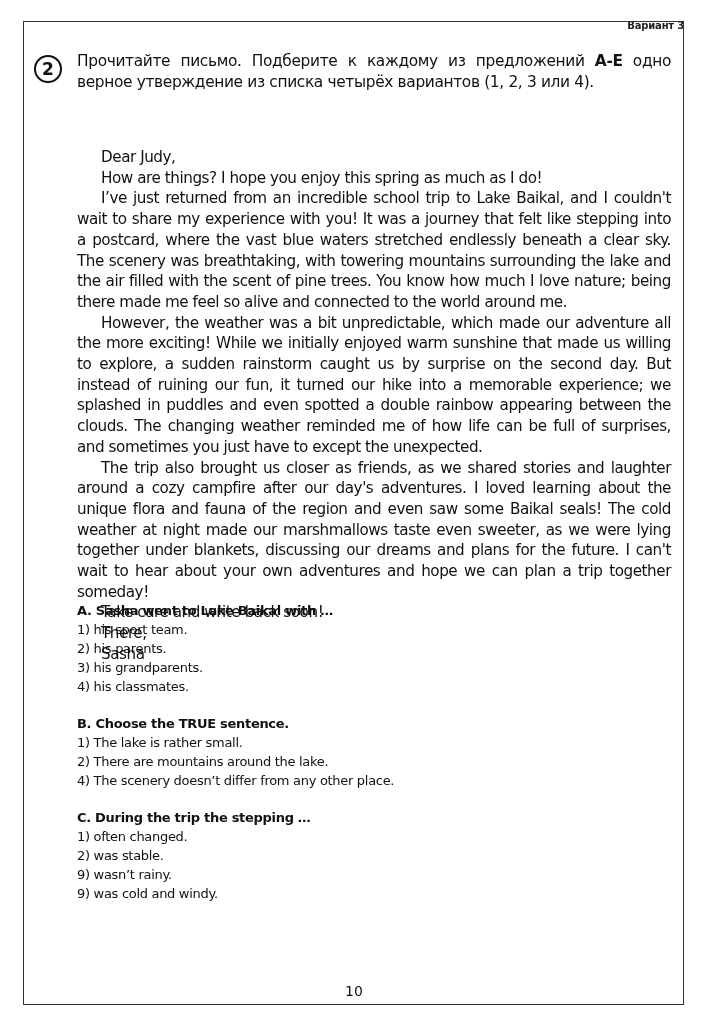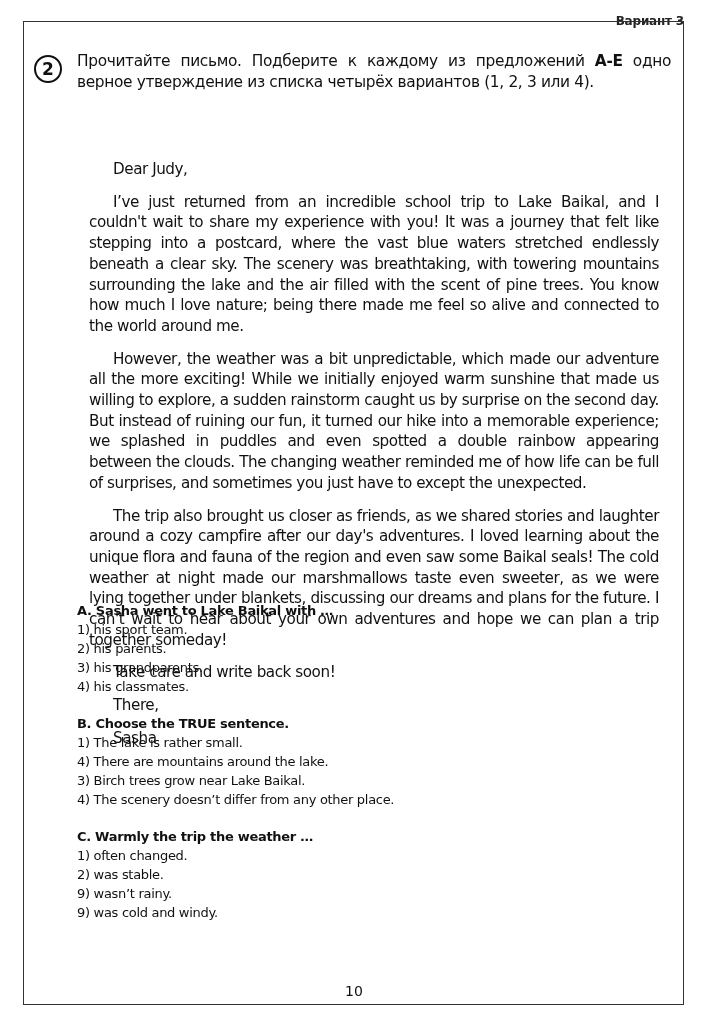--- a/index.html
+++ b/index.html
@@ -2,22 +2,22 @@
 <html><head>
 <meta charset="utf-8">
 <style>
   html, body { margin: 0; padding: 0; background: #ffffff; }
   body {
     width: 708px; height: 1024px; position: relative; overflow: hidden;
     font-family: "DejaVu Sans", "Liberation Sans", sans-serif;
     color: #111;
   }
   .variant {
-    position: absolute; right: 24px; top: 14px;
-    font-size: 12px; font-weight: bold; color: #222;
+    position: absolute; right: 24px; top: 20px;
+    font-size: 10px; font-weight: bold; color: #222;
     letter-spacing: -0.2px;
   }
   .frame {
     position: absolute; left: 23px; top: 21px;
     width: 661px; height: 984px;
     border: 1.5px solid #333;
     box-sizing: border-box;
   }
   .task-num {
     position: absolute; left: 34px; top: 55px;
@@ -28,21 +28,21 @@
   .instruction {
     position: absolute; left: 77px; top: 51px; width: 594px;
     font-size: 15.4px; line-height: 21px; text-align: justify;
     letter-spacing: -0.35px;
   }
   .instruction b { font-weight: bold; }
   .letter {
     position: absolute; left: 77px; top: 147px; width: 594px;
     font-size: 15.2px; line-height: 20.7px; letter-spacing: -0.45px;
   }
-  .letter p { margin: 12px; text-align: justify; text-indent: 24px; }
+  .letter p { margin: 0; text-align: justify; text-indent: 24px; }
   .letter .plain { text-indent: 24px; }
   .questions {
     position: absolute; left: 77px; top: 601px; width: 594px;
     font-size: 13px; line-height: 19px; letter-spacing: -0.3px;
   }
   .q-block { margin-bottom: 18px; }
   .q-title { font-weight: bold; }
   .q-opt { }
   .page-num {
     position: absolute; left: 0; width: 708px; top: 983px;
@@ -55,45 +55,45 @@
 <div class="variant">Вариант 3</div>
 
 <div class="frame"></div>
 
 <div class="task-num">2</div>
 
 <div class="instruction"><span>Прочитайте письмо. Подберите к каждому из предложений </span><b>A-E</b><span> одно верное утверждение из списка четырёх вариантов (1, 2, 3 или 4).</span></div>
 
 <div class="letter">
   <p class="plain">Dear Judy,</p>
+  <p>How are things? I hope you enjoy this spring as much as I do!</p>
   <p>I’ve just returned from an incredible school trip to Lake Baikal, and I couldn't wait to share my experience with you! It was a journey that felt like stepping into a postcard, where the vast blue waters stretched endlessly beneath a clear sky. The scenery was breathtaking, with towering mountains surrounding the lake and the air filled with the scent of pine trees. You know how much I love nature; being there made me feel so alive and connected to the world around me.</p>
   <p>However, the weather was a bit unpredictable, which made our adventure all the more exciting! While we initially enjoyed warm sunshine that made us willing to explore, a sudden rainstorm caught us by surprise on the second day. But instead of ruining our fun, it turned our hike into a memorable experience; we splashed in puddles and even spotted a double rainbow appearing between the clouds. The changing weather reminded me of how life can be full of surprises, and sometimes you just have to except the unexpected.</p>
   <p>The trip also brought us closer as friends, as we shared stories and laughter around a cozy campfire after our day's adventures. I loved learning about the unique flora and fauna of the region and even saw some Baikal seals! The cold weather at night made our marshmallows taste even sweeter, as we were lying together under blankets, discussing our dreams and plans for the future. I can't wait to hear about your own adventures and hope we can plan a trip together someday!</p>
   <p class="plain">Take care and write back soon!</p>
   <p class="plain">There,</p>
   <p class="plain">Sasha</p>
 </div>
 
 <div class="questions">
   <div class="q-block">
     <div class="q-title">A. Sasha went to Lake Baikal with …</div>
     <div class="q-opt">1) his sport team.</div>
     <div class="q-opt">2) his parents.</div>
     <div class="q-opt">3) his grandparents.</div>
     <div class="q-opt">4) his classmates.</div>
   </div>
   <div class="q-block">
     <div class="q-title">B. Choose the TRUE sentence.</div>
     <div class="q-opt">1) The lake is rather small.</div>
-    <div class="q-opt">4) There are mountains around the lake.</div>
-    <div class="q-opt">3) Birch trees grow near Lake Baikal.</div>
+    <div class="q-opt">2) There are mountains around the lake.</div>
     <div class="q-opt">4) The scenery doesn’t differ from any other place.</div>
   </div>
   <div class="q-block">
-    <div class="q-title">C.  Warmly the trip the weather …</div>
+    <div class="q-title">C.  During the trip the stepping …</div>
     <div class="q-opt">1) often changed.</div>
     <div class="q-opt">2) was stable.</div>
     <div class="q-opt">9) wasn’t rainy.</div>
     <div class="q-opt">9) was cold and windy.</div>
   </div>
 </div>
 
 <div class="page-num">10</div>
 
 </body></html>

